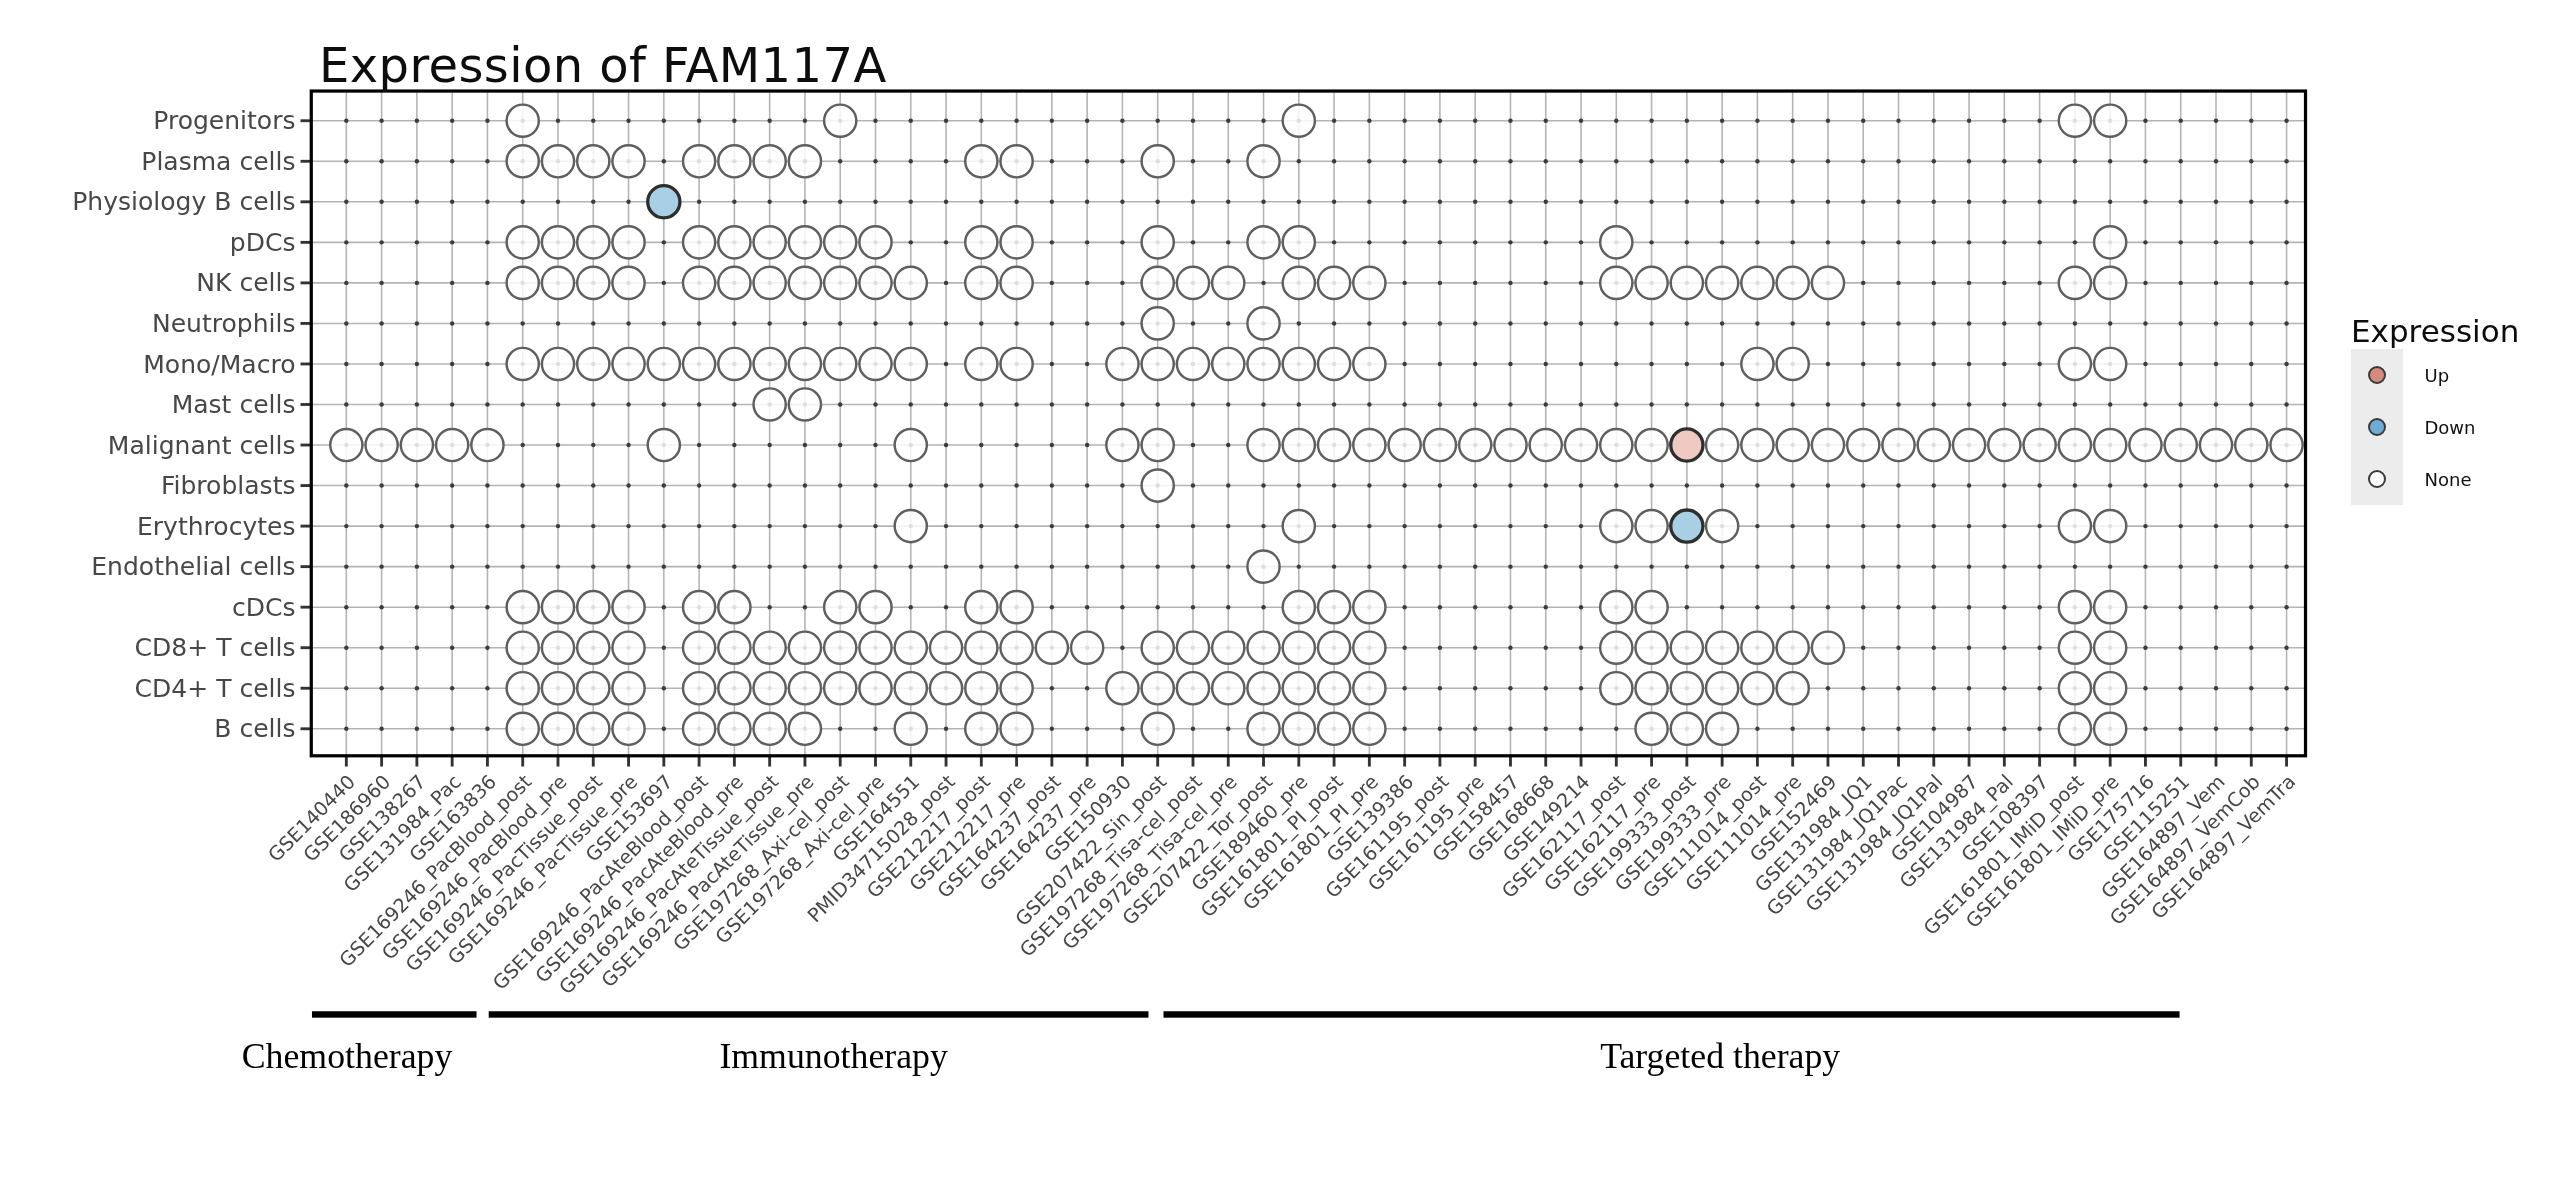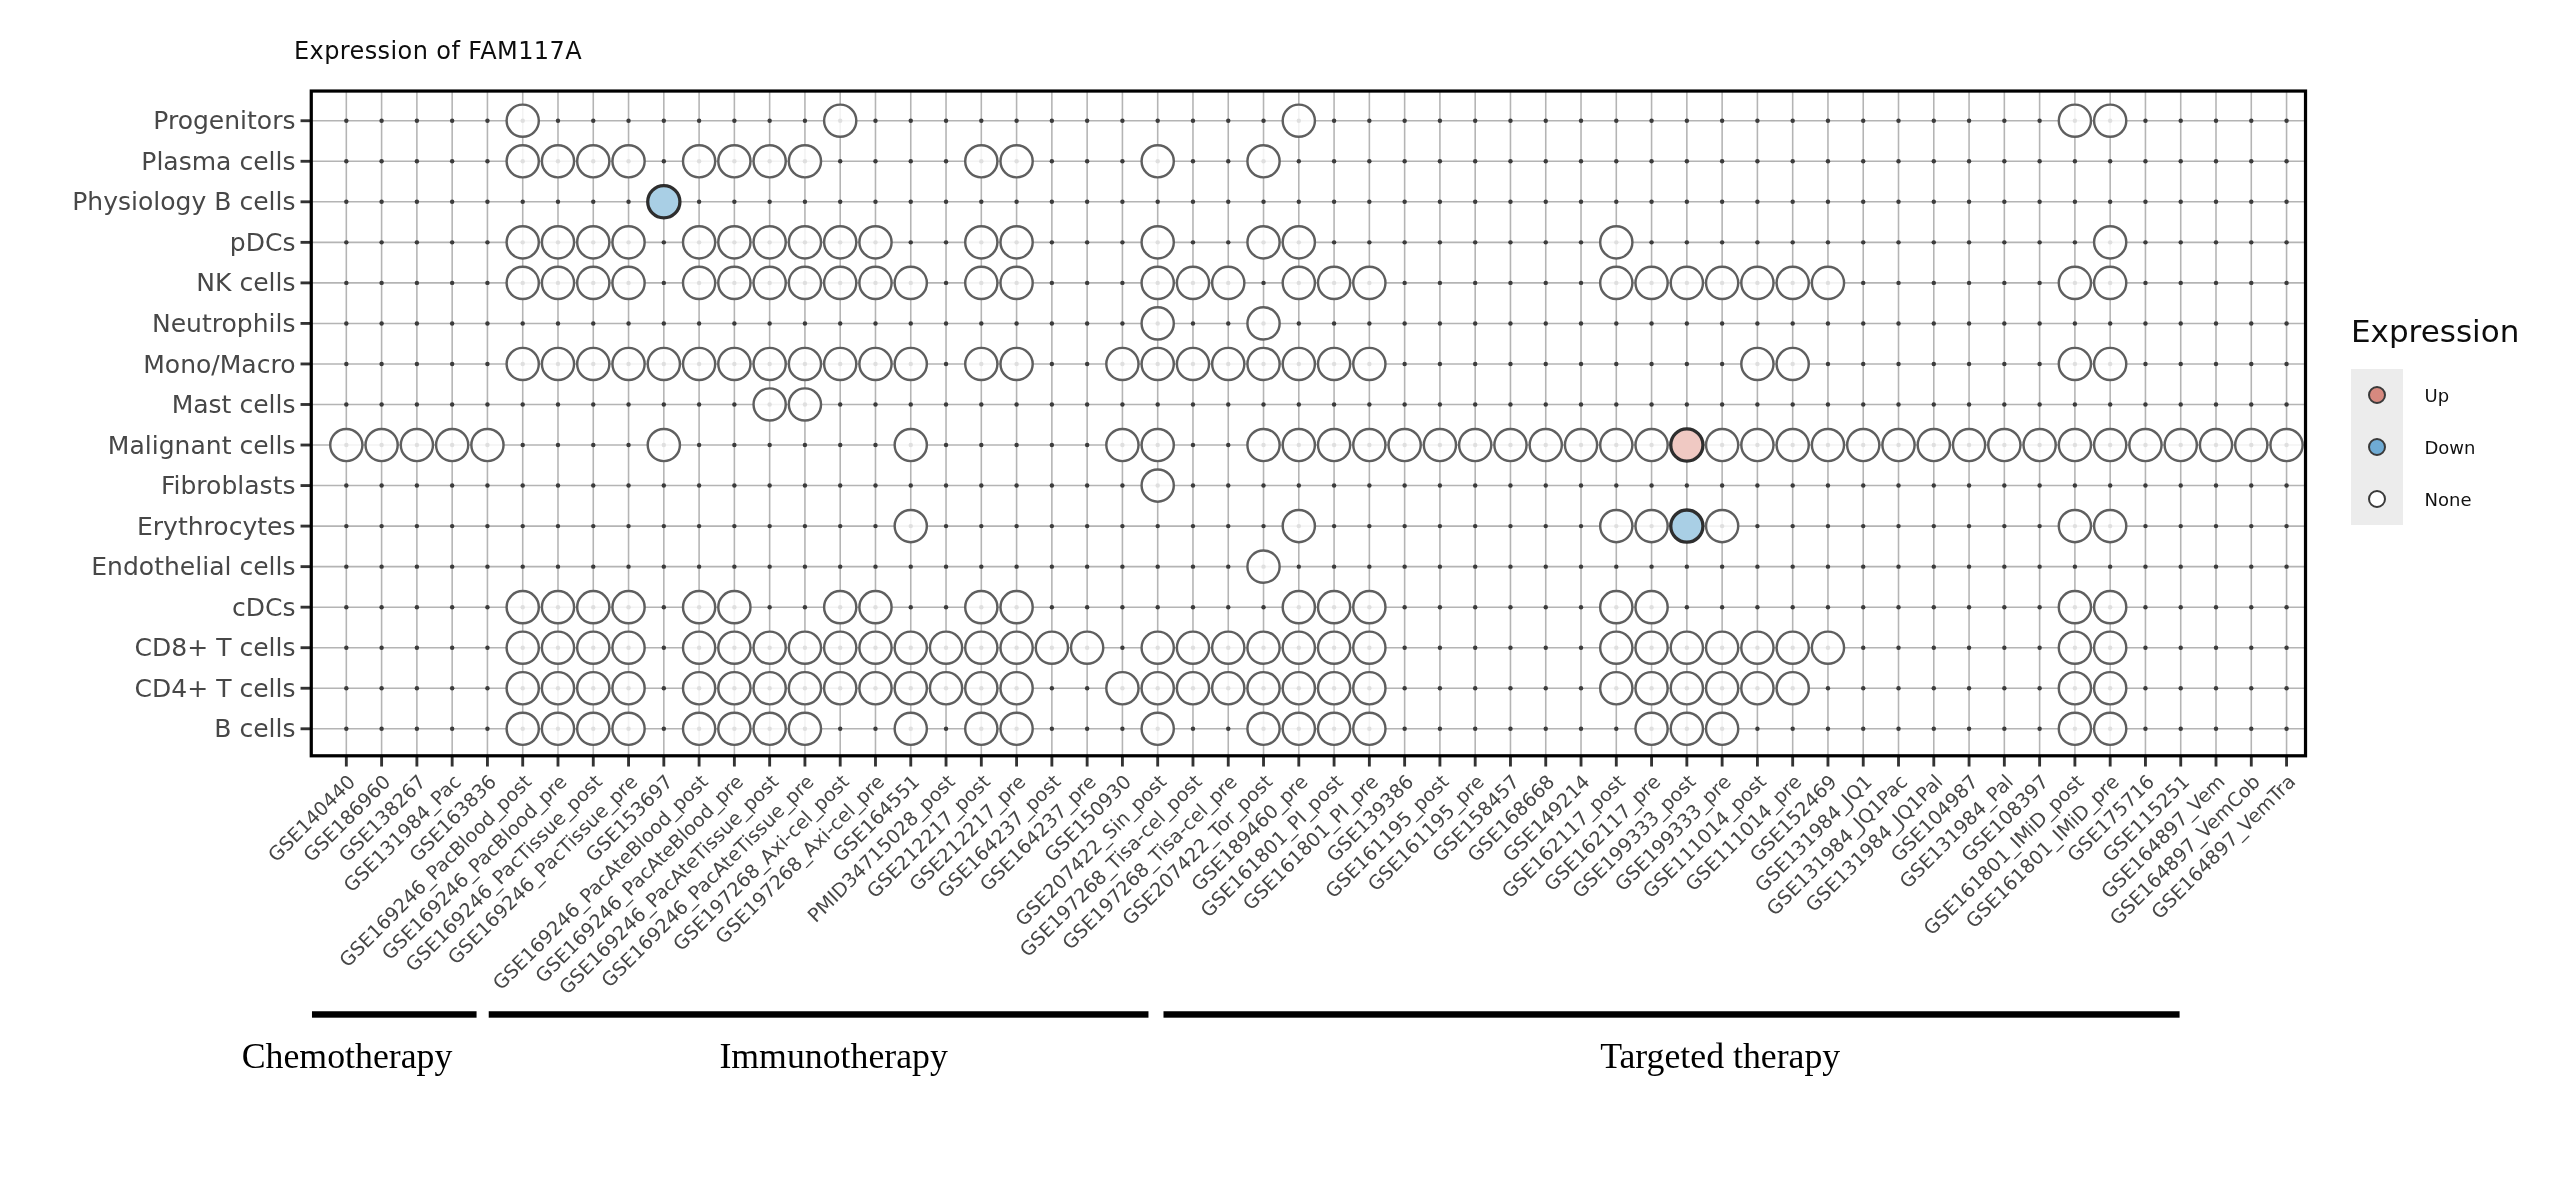--- a/index.html
+++ b/index.html
@@ -1,21 +1,21 @@
 <!DOCTYPE html>
 <html style="font-size:11.4px"><head>
 <meta charset="utf-8">
 <style>
   html,body{margin:0;padding:0;background:#ffffff;}
   body{width:2576px;height:1181px;position:relative;font-family:"DejaVu Sans","Liberation Sans",sans-serif;}
   #stage{position:absolute;left:0;top:0;width:2576px;height:1181px;}
   #chart-svg{position:absolute;left:0;top:0;}
-  .page-title{position:absolute;left:294px;top:37px;font-size:24px;color:#0d0d0d;letter-spacing:0.4px;}
+  .page-title{position:absolute;left:319px;top:37px;font-size:48px;color:#0d0d0d;letter-spacing:0.4px;}
   .legend{position:absolute;left:2351px;top:313px;}
-  .legend-title{font-size:31px;color:#0d0d0d;margin-bottom:20px;}
+  .legend-title{font-size:31px;color:#0d0d0d;}
   .legend-keys{display:flex;flex-direction:column;}
   .legend-row{display:flex;align-items:center;height:52px;}
   .legend-keybox{width:52px;height:52px;background:#ececec;display:flex;align-items:center;justify-content:center;}
   .legend-dot{width:18.6px;height:18.6px;border-radius:50%;border:2.1px solid #3a3a3a;box-sizing:border-box;}
   .legend-label{font-size:18px;color:#111;margin-left:21.5px;}
 </style>
 </head>
 <body>
 
 <div id="stage">

